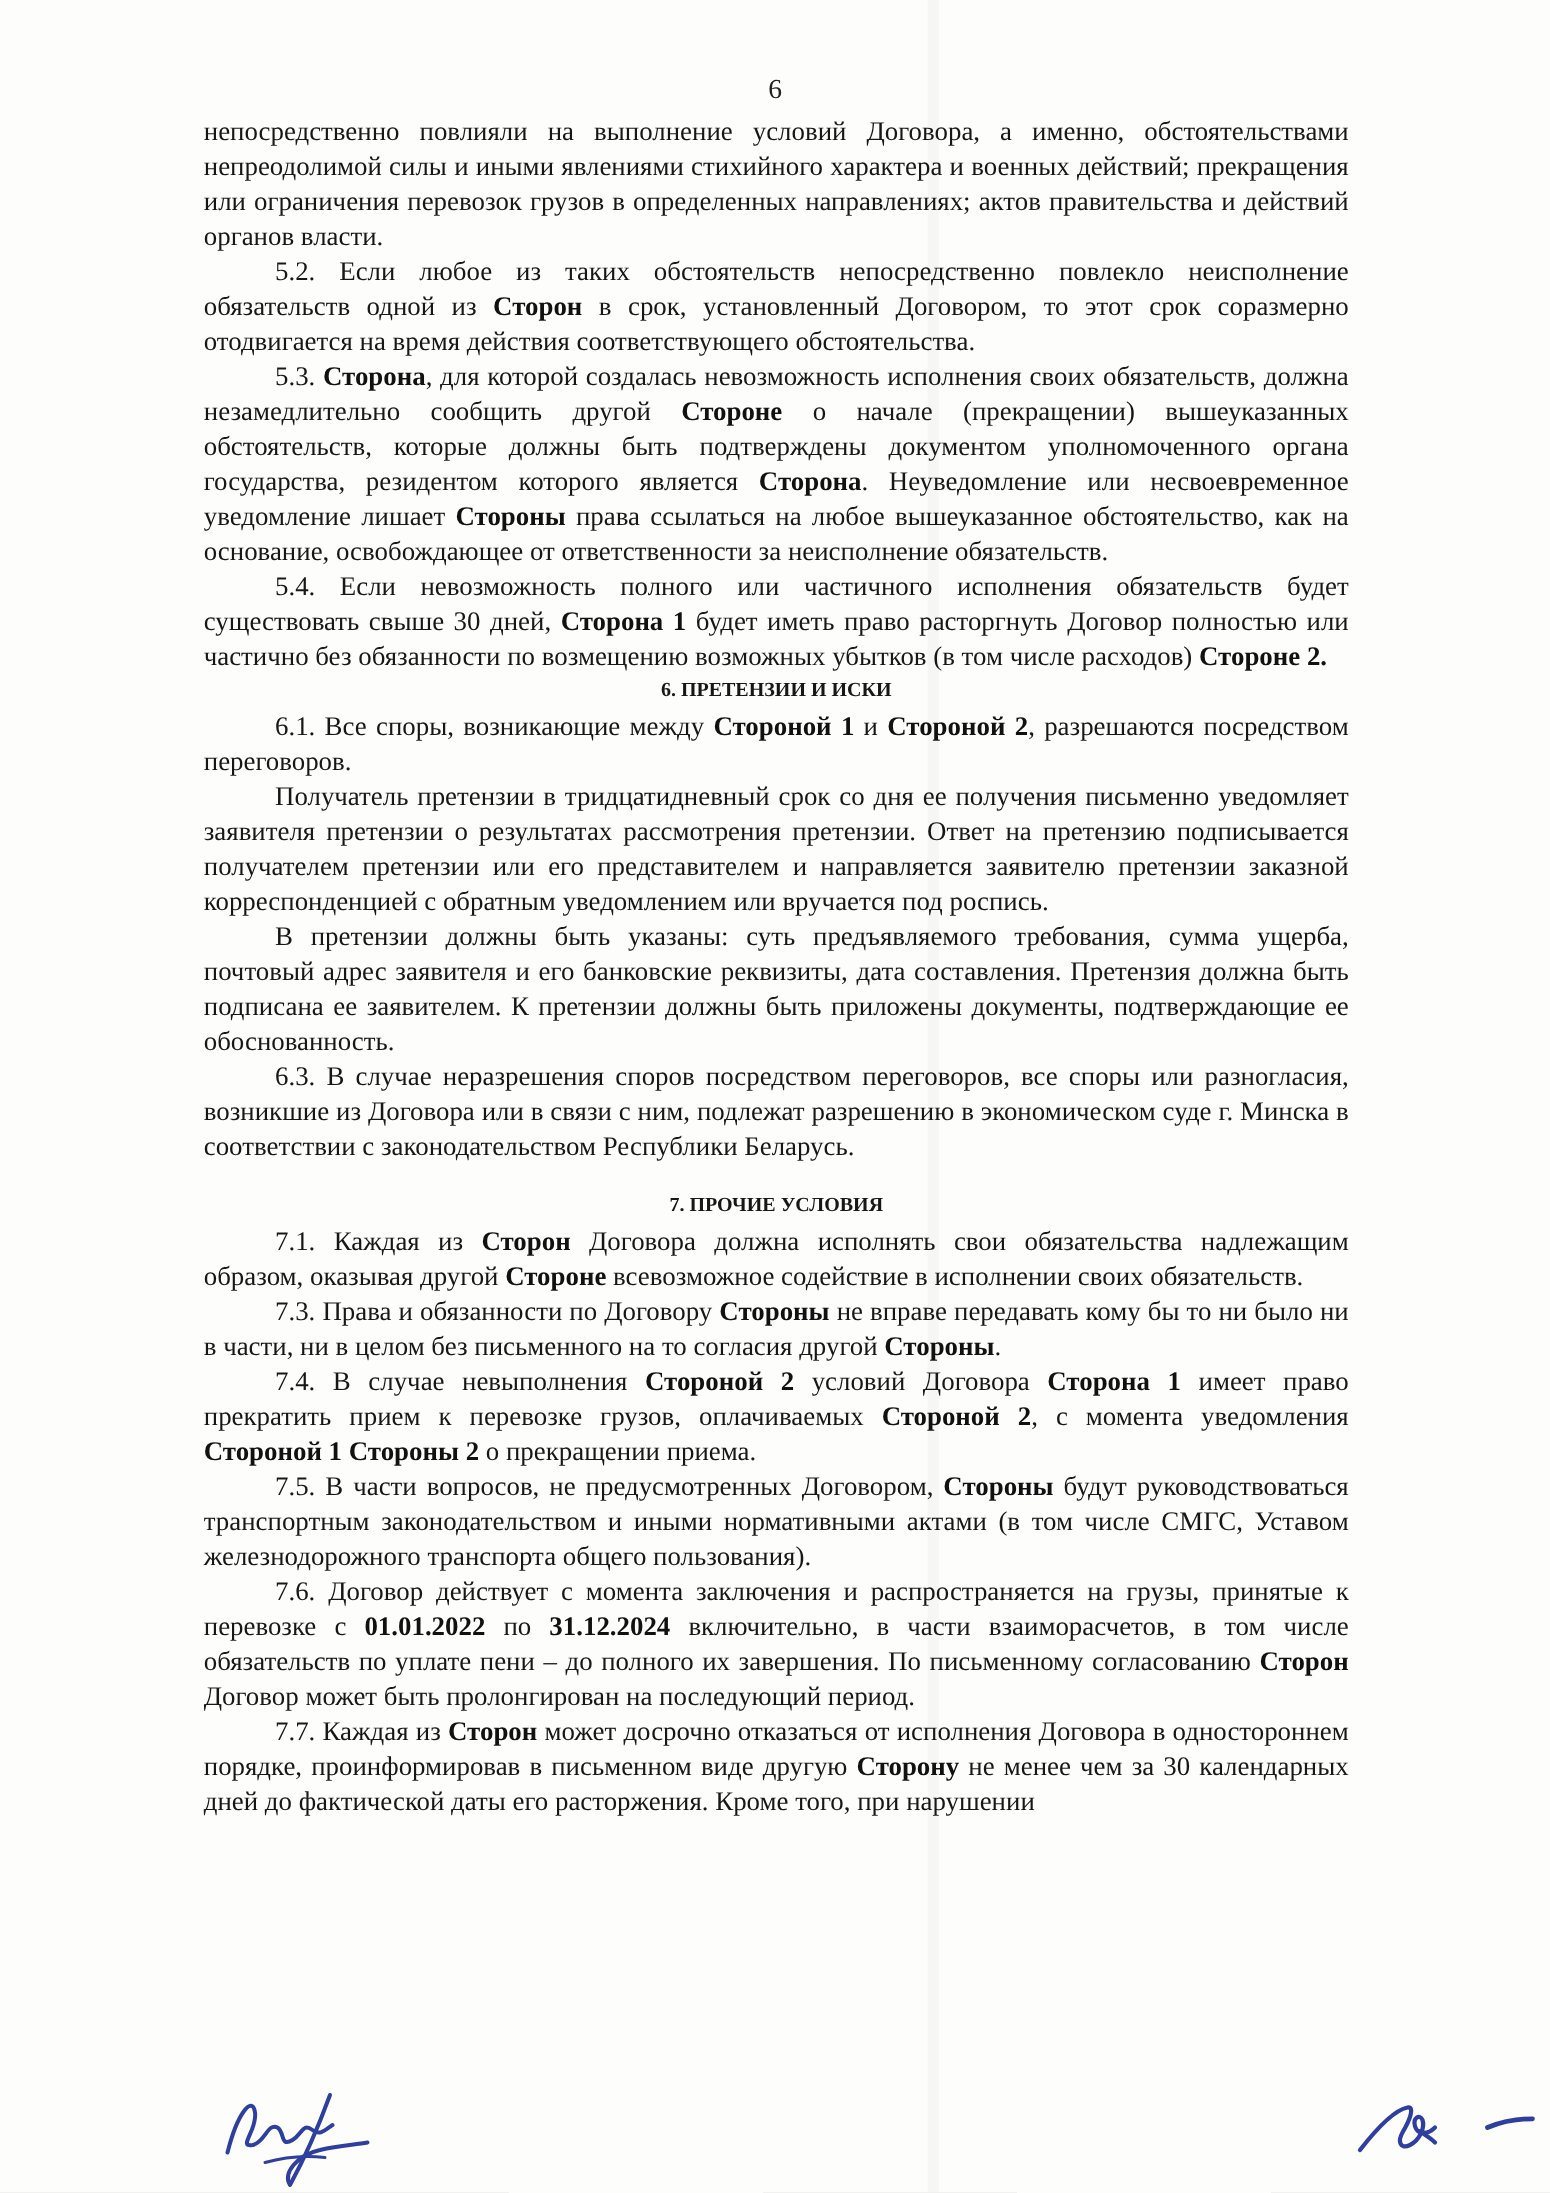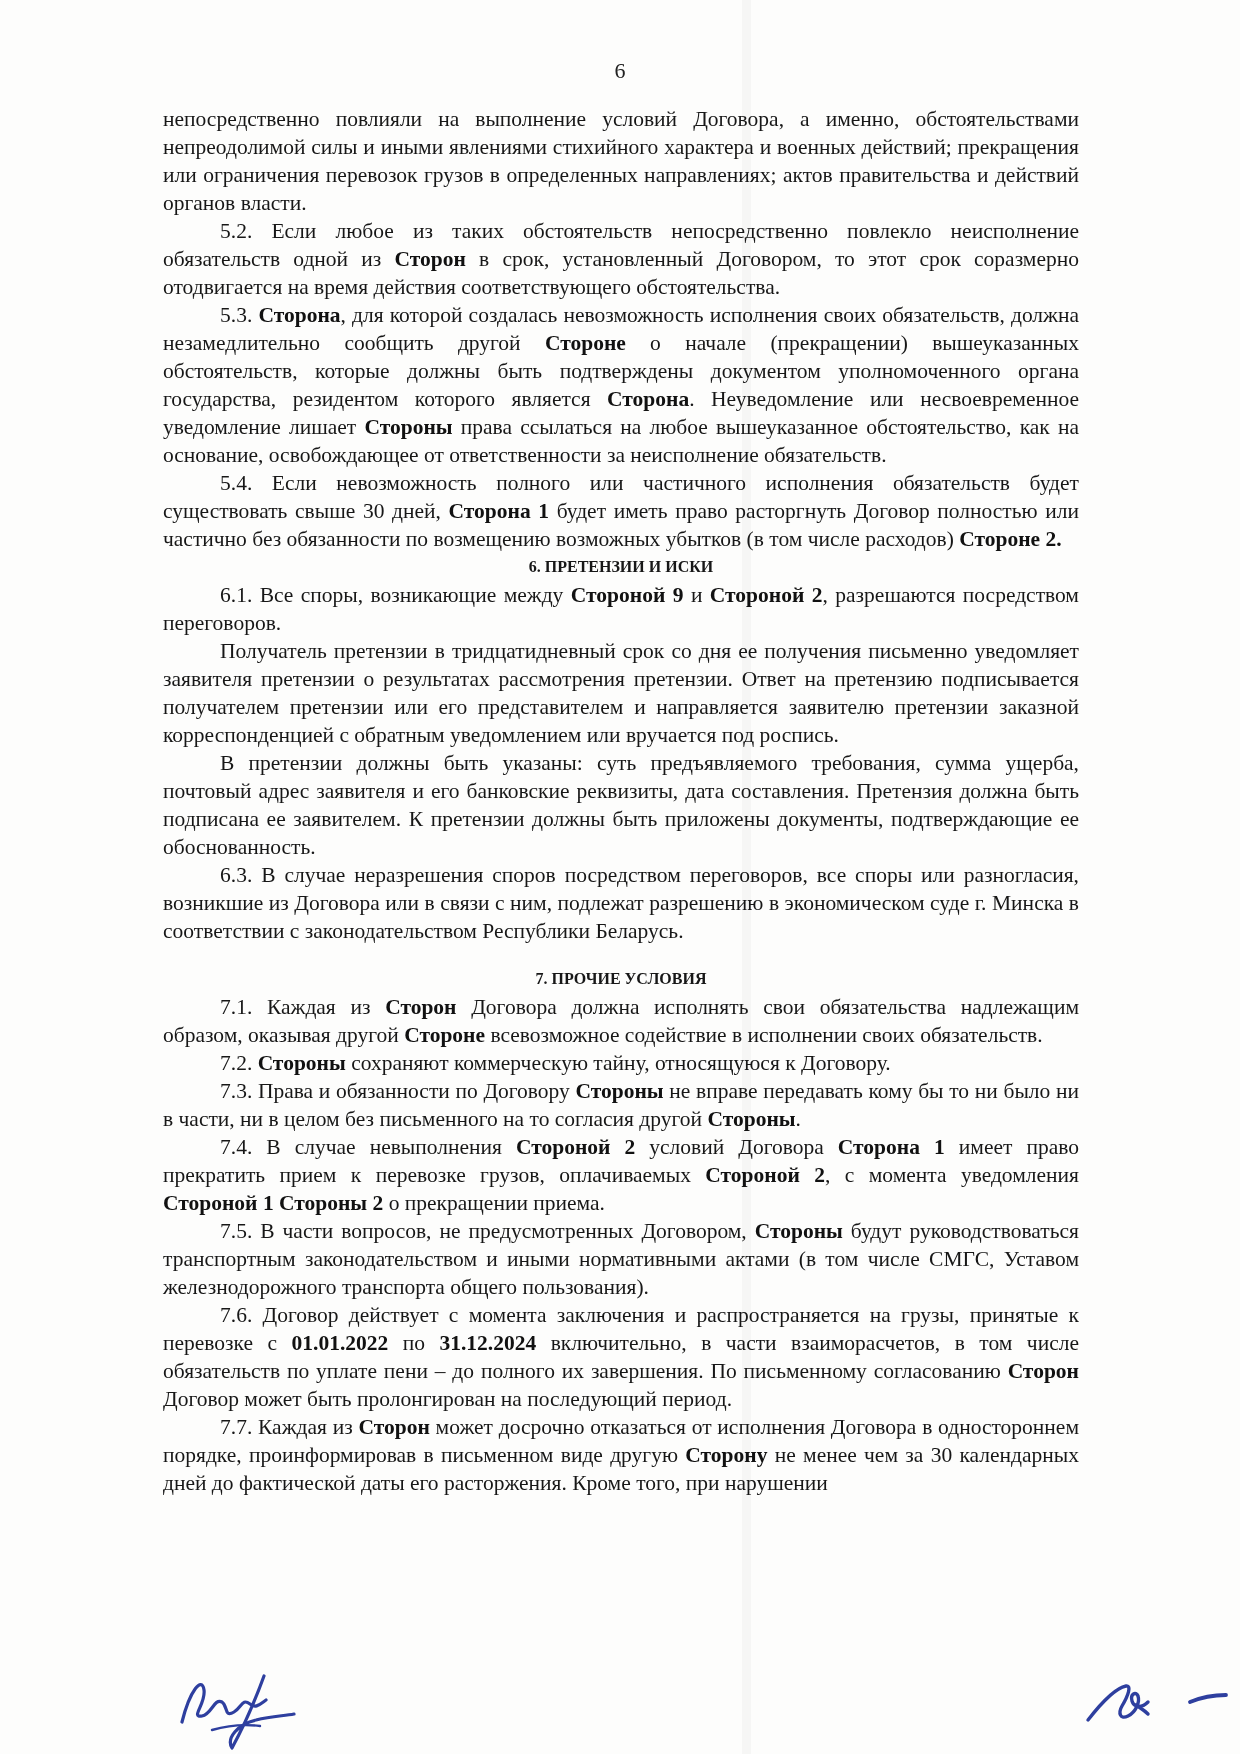--- a/index.html
+++ b/index.html
@@ -28,21 +28,21 @@
   .page-number {
     position: absolute;
     top: 58px; left: 0;
     width: 100%;
     text-align: center;
     font-size: 22px;
     color: #222;
   }
   .doc-body {
     position: absolute;
-    top: 105px;
+    top: 91px;
     left: 163px;
     width: 916px;
     font-size: 21.5px;
     line-height: 28px;
     text-align: justify;
   }
   .doc-body p.para {
     margin: 0;
     text-indent: 57px;
   }
@@ -77,27 +77,26 @@
   <div class="scan-line"></div>
 
   <div class="page-number">6</div>
 
   <div class="doc-body">
       <p class="para no-indent"><span>непосредственно повлияли на выполнение условий Договора, а именно, обстоятельствами непреодолимой силы и иными явлениями стихийного характера и военных действий; прекращения или ограничения перевозок грузов в определенных направлениях; актов правительства и действий органов власти.</span></p>
       <p class="para"><span>5.2. Если любое из таких обстоятельств непосредственно повлекло неисполнение обязательств одной из </span><b>Сторон</b><span> в срок, установленный Договором, то этот срок соразмерно отодвигается на время действия соответствующего обстоятельства.</span></p>
       <p class="para"><span>5.3. </span><b>Сторона</b><span>, для которой создалась невозможность исполнения своих обязательств, должна незамедлительно сообщить другой </span><b>Стороне</b><span> о начале (прекращении) вышеуказанных обстоятельств, которые должны быть подтверждены документом уполномоченного органа государства, резидентом которого является </span><b>Сторона</b><span>. Неуведомление или несвоевременное уведомление лишает </span><b>Стороны</b><span> права ссылаться на любое вышеуказанное обстоятельство, как на основание, освобождающее от ответственности за неисполнение обязательств.</span></p>
       <p class="para"><span>5.4. Если невозможность полного или частичного исполнения обязательств будет существовать свыше 30 дней, </span><b>Сторона 1</b><span> будет иметь право расторгнуть Договор полностью или частично без обязанности по возмещению возможных убытков (в том числе расходов) </span><b>Стороне 2.</b></p>
       <h2 class="heading">6. ПРЕТЕНЗИИ И ИСКИ</h2>
-      <p class="para"><span>6.1. Все споры, возникающие между </span><b>Стороной 9</b><span> и </span><b>Стороной 2</b><span>, разрешаются посредством переговоров.</span></p>
+      <p class="para"><span>6.1. Все споры, возникающие между </span><b>Стороной 1</b><span> и </span><b>Стороной 2</b><span>, разрешаются посредством переговоров.</span></p>
       <p class="para"><span>Получатель претензии в тридцатидневный срок со дня ее получения письменно уведомляет заявителя претензии о результатах рассмотрения претензии. Ответ на претензию подписывается получателем претензии или его представителем и направляется заявителю претензии заказной корреспонденцией с обратным уведомлением или вручается под роспись.</span></p>
       <p class="para"><span>В претензии должны быть указаны: суть предъявляемого требования, сумма ущерба, почтовый адрес заявителя и его банковские реквизиты, дата составления. Претензия должна быть подписана ее заявителем. К претензии должны быть приложены документы, подтверждающие ее обоснованность.</span></p>
       <p class="para"><span>6.3. В случае неразрешения споров посредством переговоров, все споры или разногласия, возникшие из Договора или в связи с ним, подлежат разрешению в экономическом суде г. Минска в соответствии с законодательством Республики Беларусь.</span></p>
       <h2 class="heading space-before">7. ПРОЧИЕ УСЛОВИЯ</h2>
       <p class="para"><span>7.1. Каждая из </span><b>Сторон</b><span> Договора должна исполнять свои обязательства надлежащим образом, оказывая другой </span><b>Стороне</b><span> всевозможное содействие в исполнении своих обязательств.</span></p>
-      <p class="para"><span>7.2. </span><b>Стороны</b><span> сохраняют коммерческую тайну, относящуюся к Договору.</span></p>
       <p class="para"><span>7.3. Права и обязанности по Договору </span><b>Стороны</b><span> не вправе передавать кому бы то ни было ни в части, ни в целом без письменного на то согласия другой </span><b>Стороны</b><span>.</span></p>
       <p class="para"><span>7.4. В случае невыполнения </span><b>Стороной 2</b><span> условий Договора </span><b>Сторона 1</b><span> имеет право прекратить прием к перевозке грузов, оплачиваемых </span><b>Стороной 2</b><span>, с момента уведомления </span><b>Стороной 1 Стороны 2</b><span> о прекращении приема.</span></p>
       <p class="para"><span>7.5. В части вопросов, не предусмотренных Договором, </span><b>Стороны</b><span> будут руководствоваться транспортным законодательством и иными нормативными актами (в том числе СМГС, Уставом железнодорожного транспорта общего пользования).</span></p>
       <p class="para"><span>7.6. Договор действует с момента заключения и распространяется на грузы, принятые к перевозке с </span><b>01.01.2022</b><span> по </span><b>31.12.2024</b><span> включительно, в части взаиморасчетов, в том числе обязательств по уплате пени – до полного их завершения. По письменному согласованию </span><b>Сторон</b><span> Договор может быть пролонгирован на последующий период.</span></p>
       <p class="para"><span>7.7. Каждая из </span><b>Сторон</b><span> может досрочно отказаться от исполнения Договора в одностороннем порядке, проинформировав в письменном виде другую </span><b>Сторону</b><span> не менее чем за 30 календарных дней до фактической даты его расторжения. Кроме того, при нарушении</span></p>
     </div>
 
   <svg class="sig sig-left" width="170" height="90" viewBox="0 0 170 90">
     <path stroke-width="3.2" d="M14 58 C 22 26, 34 12, 36 26 C 38 40, 22 54, 34 52 C 44 50, 46 34, 54 38 C 60 42, 56 54, 66 48 C 74 43, 74 34, 82 40 C 88 45, 92 40, 98 36"></path>
     <path stroke-width="3.2" d="M96 12 C 88 34, 76 62, 64 84 C 58 74, 70 60, 88 56 C 104 52, 116 52, 126 50"></path>

